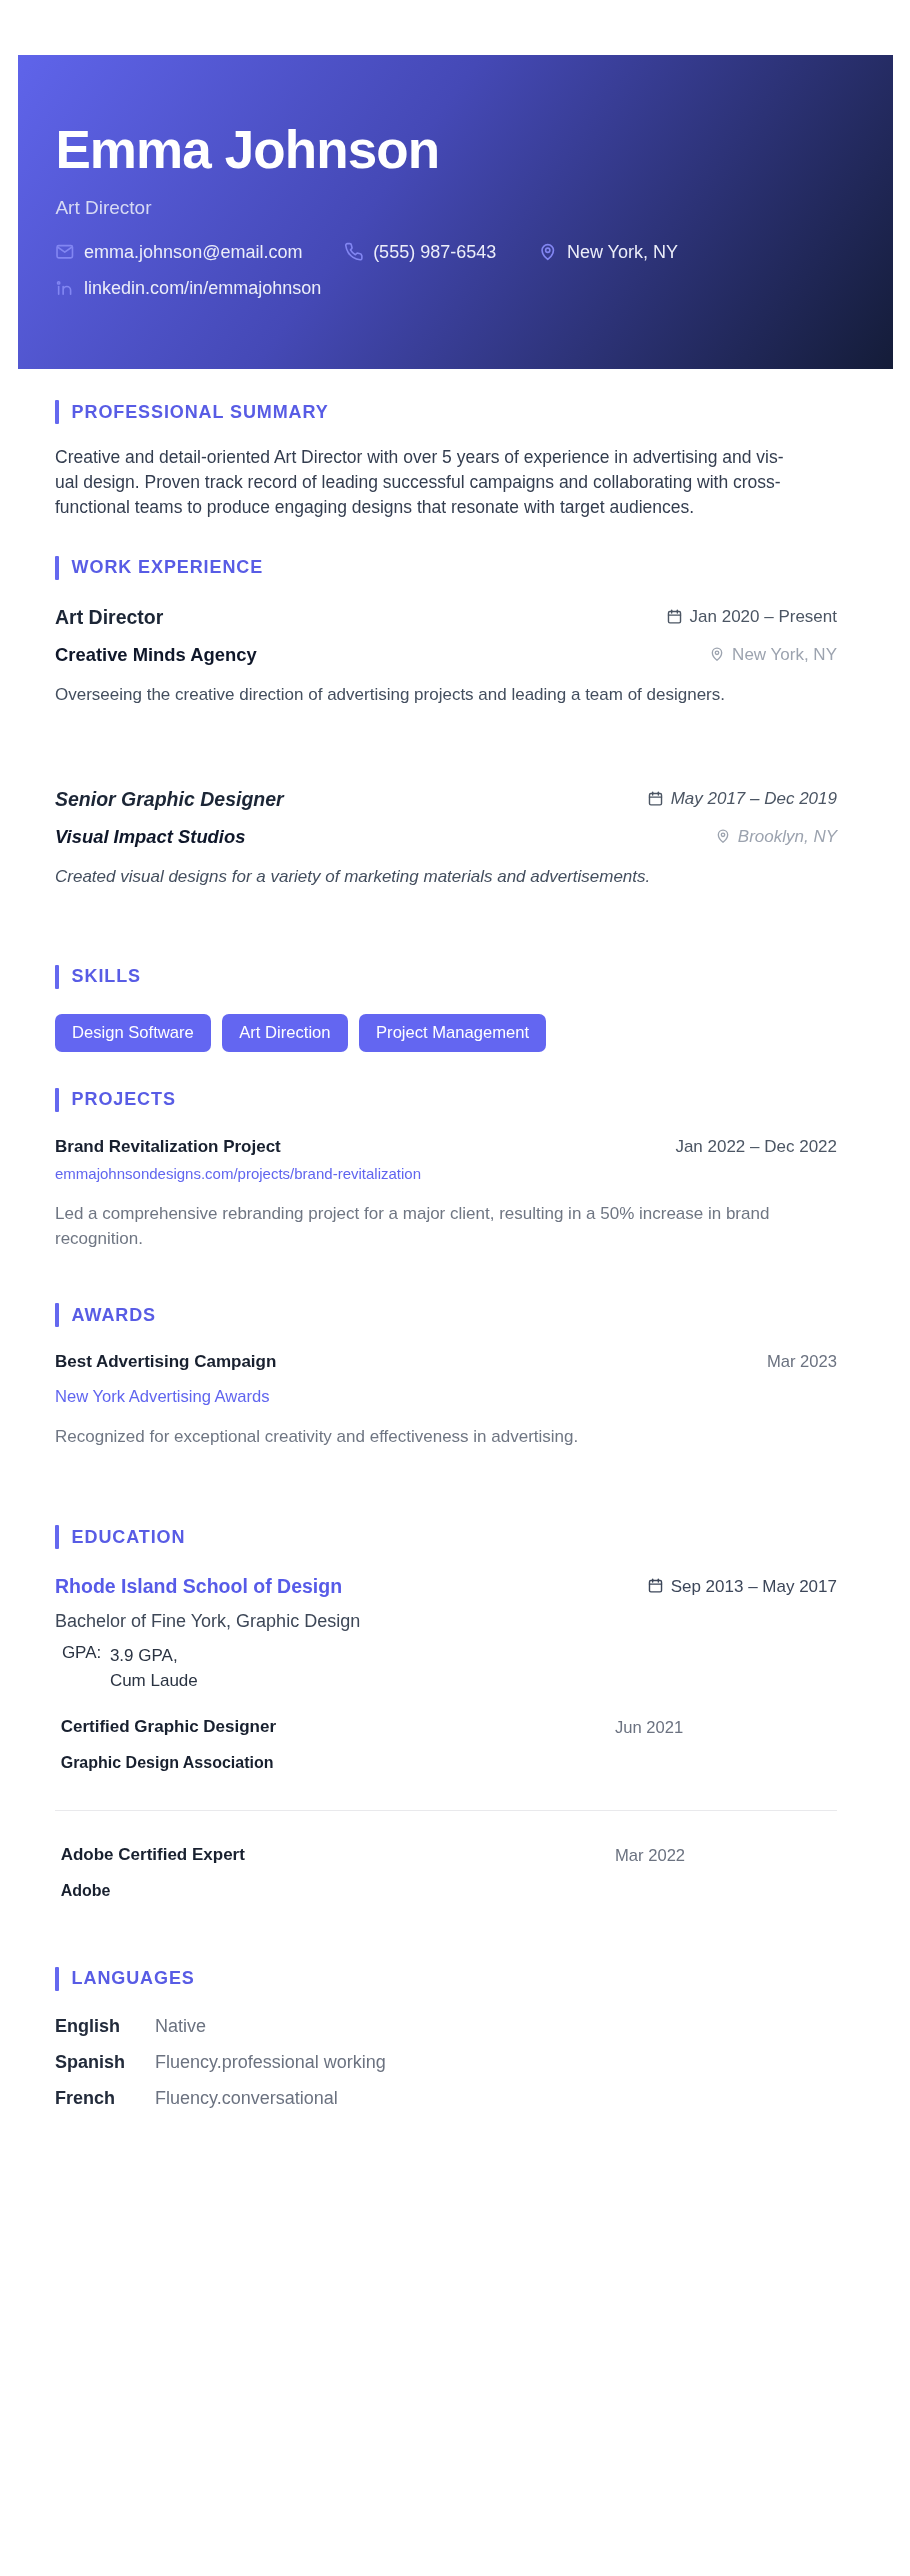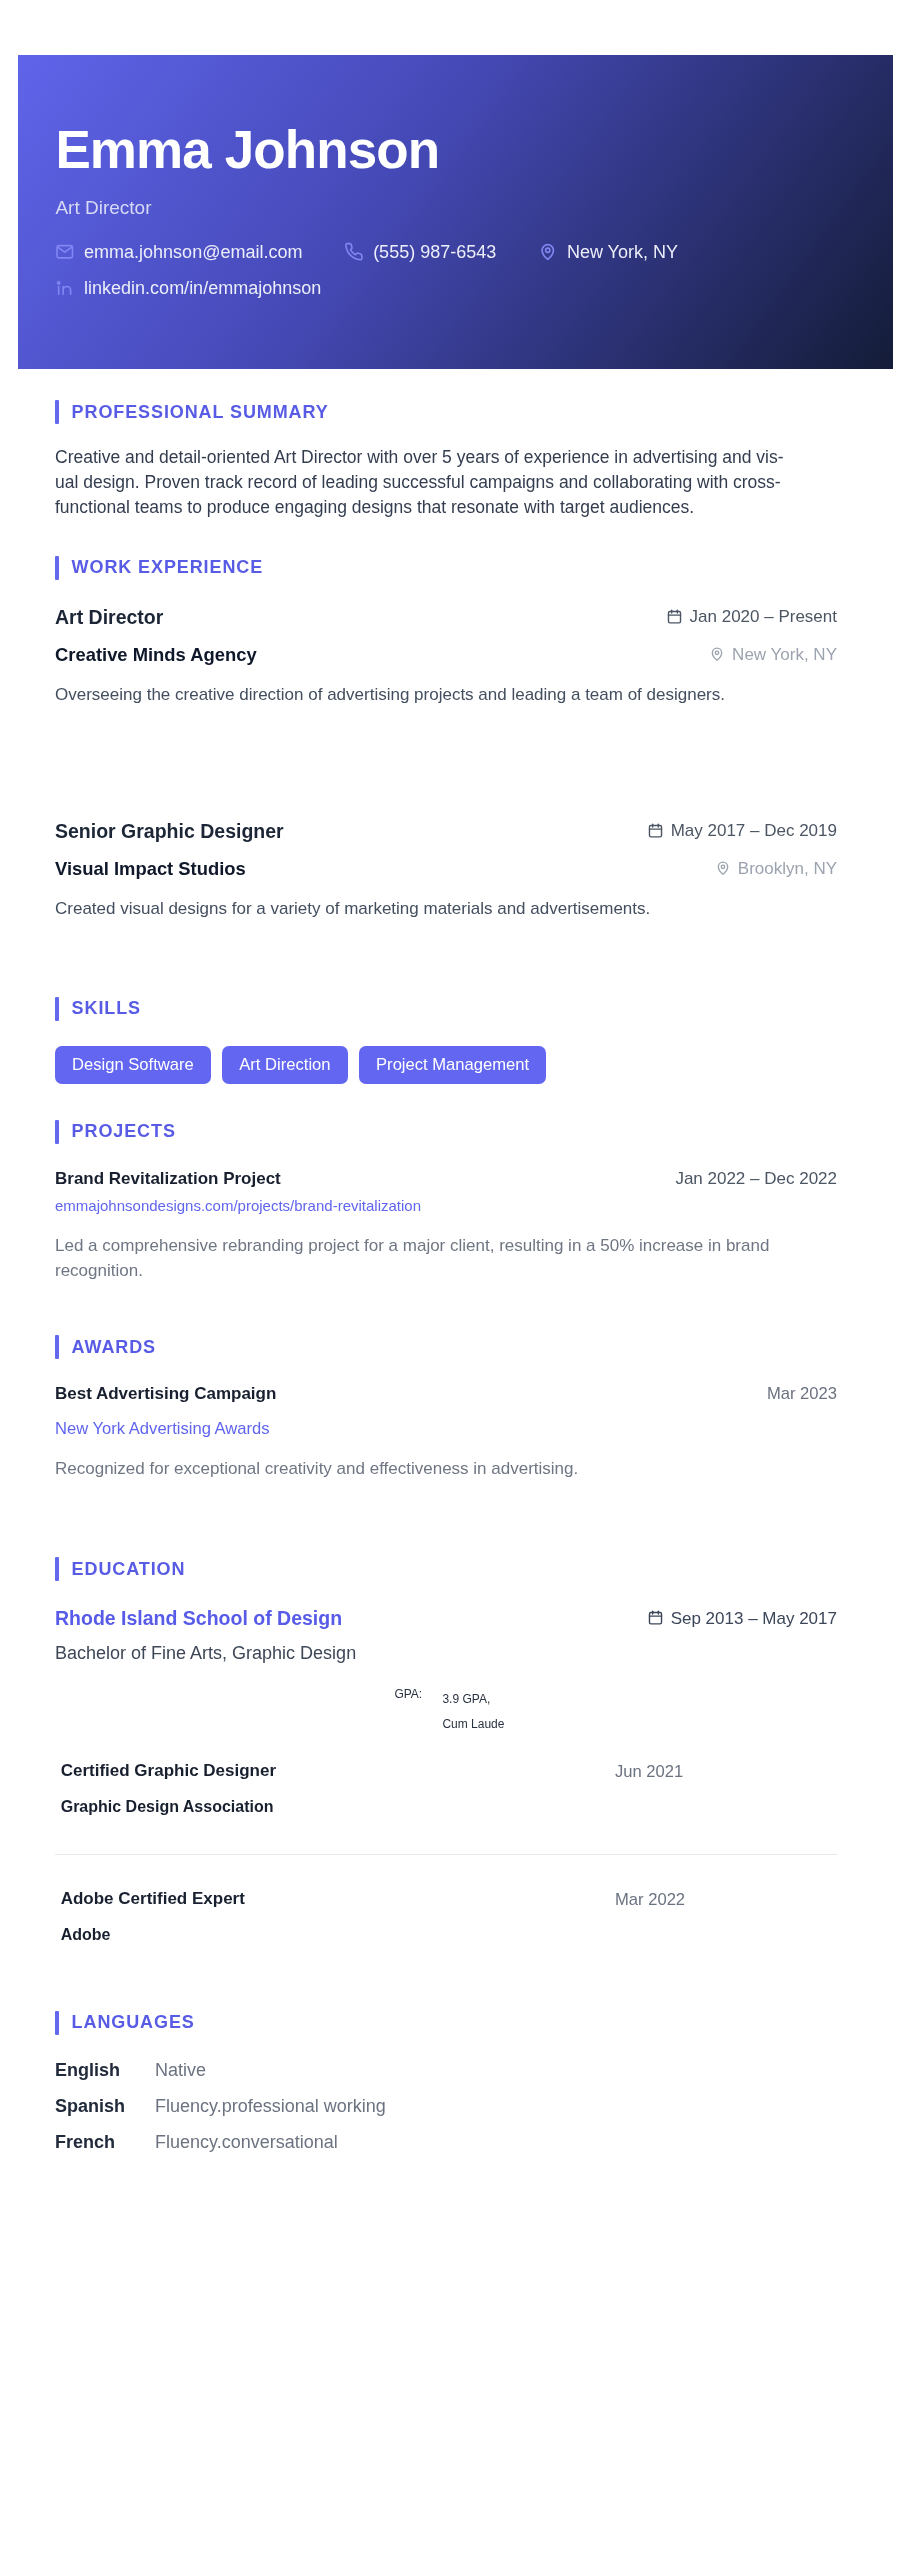--- a/index.html
+++ b/index.html
@@ -92,42 +92,42 @@
     border-radius: 6.9px;
   }
 
   .item-name { font-size: 17px; font-weight: 700; color: #18202f; }
   .small-date { font-size: 16.6px; color: #6b7280; }
   .link { font-size: 15px; color: #6065ef; }
   .link-md { font-size: 16.6px; color: #6065ef; }
 
   .school { font-size: 19.5px; font-weight: 700; color: #575be8; }
   .degree { margin-top: 12.6px; font-size: 18px; color: #3d4757; }
-  .gpa-block { margin-top: 23px; padding-left: 6.9px; display: flex; font-size: 12px; color: #2a3342; justify-content: center; }
+  .gpa-block { margin-top: 11px; padding-left: 6.9px; display: flex; font-size: 17px; color: #2a3342; }
   .gpa-label { width: 48px; font-weight: 400; }
   .gpa-val { line-height: 25px; color: #2a3342; }
   .gpa-val span { display: block; }
 
   .cert-entry { position: relative; padding-left: 5.7px; }
   .cert-date { position: absolute; left: 560px; top: 1.1px; }
   .cert-issuer { margin-top: 17px; font-size: 16px; font-weight: 700; color: #18202f; }
   .divider { border: none; border-top: 1.1px solid #e9e9ec; margin-top: 38px; }
 
   .lang-row { display: flex; margin-top: 0; font-size: 18px; }
   .lang-row + .lang-row { margin-top: 15px; }
   .lang-label { width: 100px; font-weight: 700; color: #222b3b; }
   .lang-value { color: #6b7280; }
 
   
   .mt-sum-title { margin-top: 31px; }
   .mt-work-title { margin-top: 36px; }
   .mt-entry1 { margin-top: 26px; }
   .mt-company { margin-top: 15px; }
   .mt-desc { margin-top: 16px; }
-  .mt-entry2 { margin-top: 113px; }
+  .mt-entry2 { margin-top: 81px; font-style: italic; }
   .mt-skills-title { margin-top: 76px; }
   .mt-proj-title { margin-top: 36px; }
   .mt-proj-name { margin-top: 25px; }
   .mt-proj-link { margin-top: 8px; }
   .mt-proj-desc { margin-top: 19.5px; }
   .mt-awards-title { margin-top: 52px; }
   .mt-award-name { margin-top: 25px; }
   .mt-award-issuer { margin-top: 15px; }
   .mt-award-desc { margin-top: 17px; }
   .mt-edu-title { margin-top: 76px; }
@@ -316,21 +316,21 @@
           <svg class="ic" style="stroke:#3c4659" width="17" height="17" viewBox="0 0 24 24">
               <rect x="3.5" y="5" width="17" height="16" rx="2"></rect>
               <line x1="8" y1="3" x2="8" y2="7"></line>
               <line x1="16" y1="3" x2="16" y2="7"></line>
               <line x1="3.5" y1="10" x2="20.5" y2="10"></line>
             </svg>
         </span>
         <span class="dates" style="color:#3c4659">Sep 2013 – May 2017</span>
       </span>
     </div>
-    <div class="degree">Bachelor of Fine Arts, Graphic Design</div>
+    <div class="degree">Bachelor of Fine York, Graphic Design</div>
     <div class="gpa-block">
       <span class="gpa-label">GPA:</span>
       <span class="gpa-val">
         <span>3.9 GPA,</span>
         <span>Cum Laude</span>
       </span>
     </div>
   </div>
 
   <div class="cert-entry mt-cert1">

